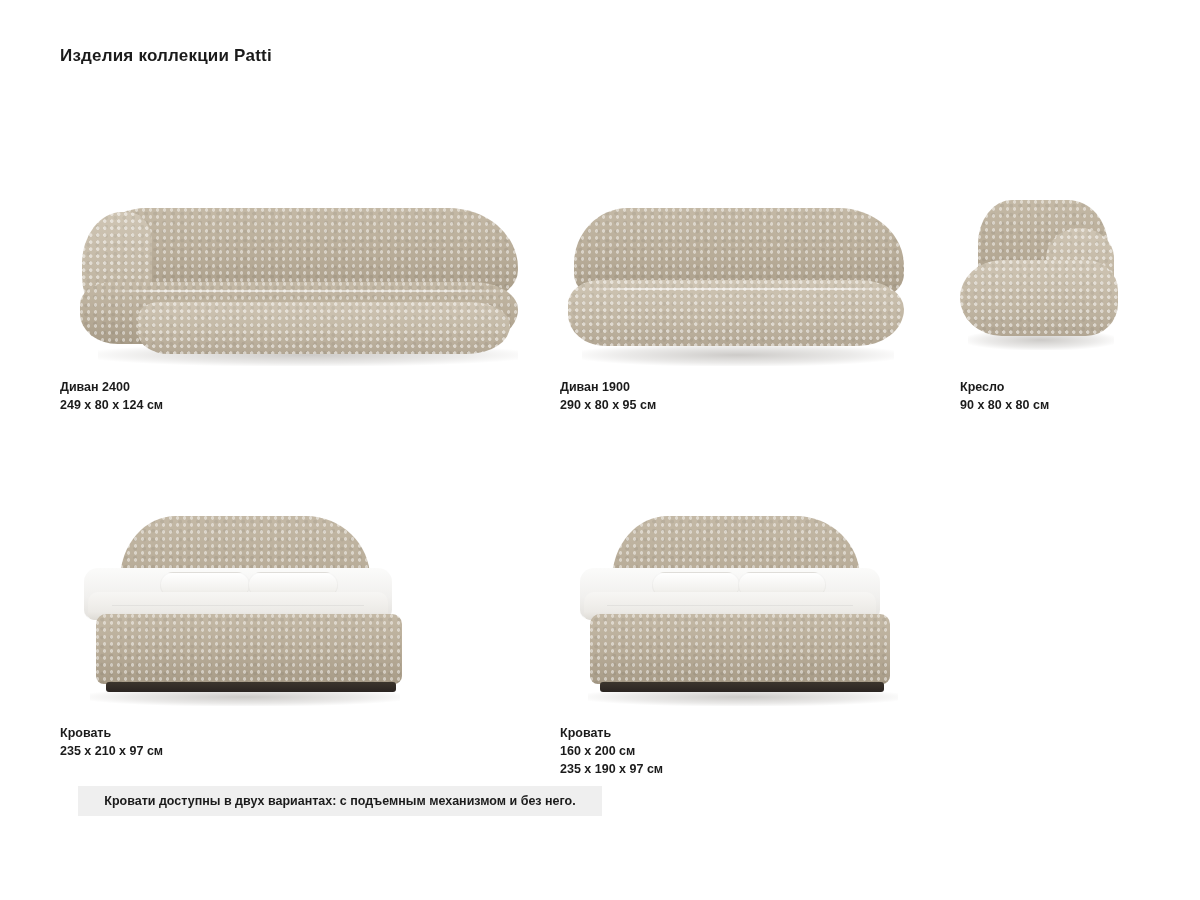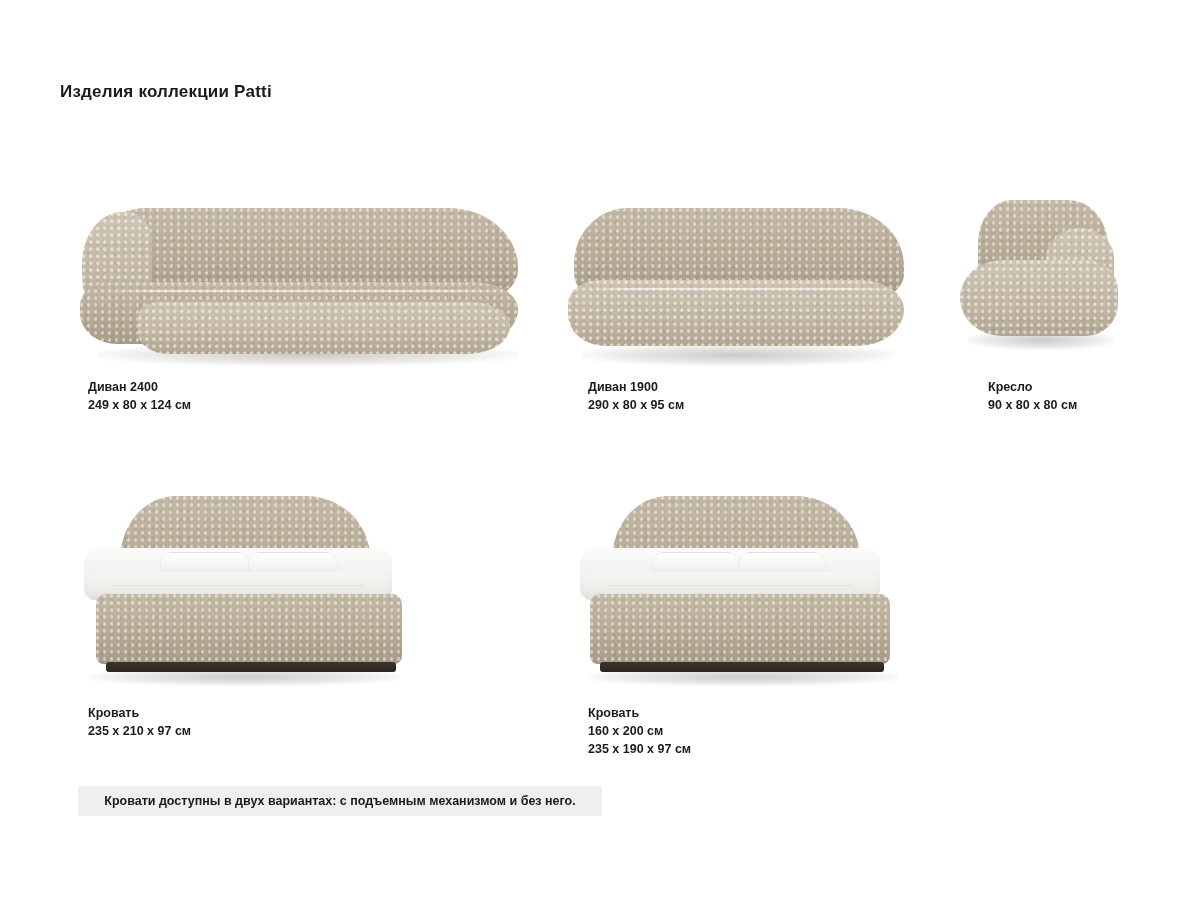--- a/index.html
+++ b/index.html
@@ -22,32 +22,31 @@
     background: #fff;
   }
   .page-title {
     position: absolute;
     left: 60px;
     top: 46px;
     font-size: 17px;
     font-weight: bold;
     letter-spacing: 0.2px;
     color: #1b1b1b;
-    margin-top: 36px;
   }
 
   
   .row {
     position: absolute;
     left: 60px;
     width: 1080px;
     display: flex;
   }
   .row-1 { top: 170px; }
-  .row-2 { top: 476px; }
+  .row-2 { top: 496px; }
 
   .cell {
     position: relative;
     box-sizing: border-box;
   }
   .cell.c1 { width: 500px; }
   .cell.c2 { width: 400px; }
   .cell.c3 { width: 180px; }
 
   .art {
@@ -55,21 +54,20 @@
     height: 200px;
   }
   .row-2 .art { height: 220px; }
 
   .caption {
     margin-top: 8px;
     font-size: 12.5px;
     line-height: 18px;
     font-weight: bold;
     color: #1b1b1b;
-    margin-left: 28px;
   }
   .caption .dims {
     font-weight: bold;
   }
   .caption .line {
     display: block;
     white-space: nowrap;
   }
 
   

